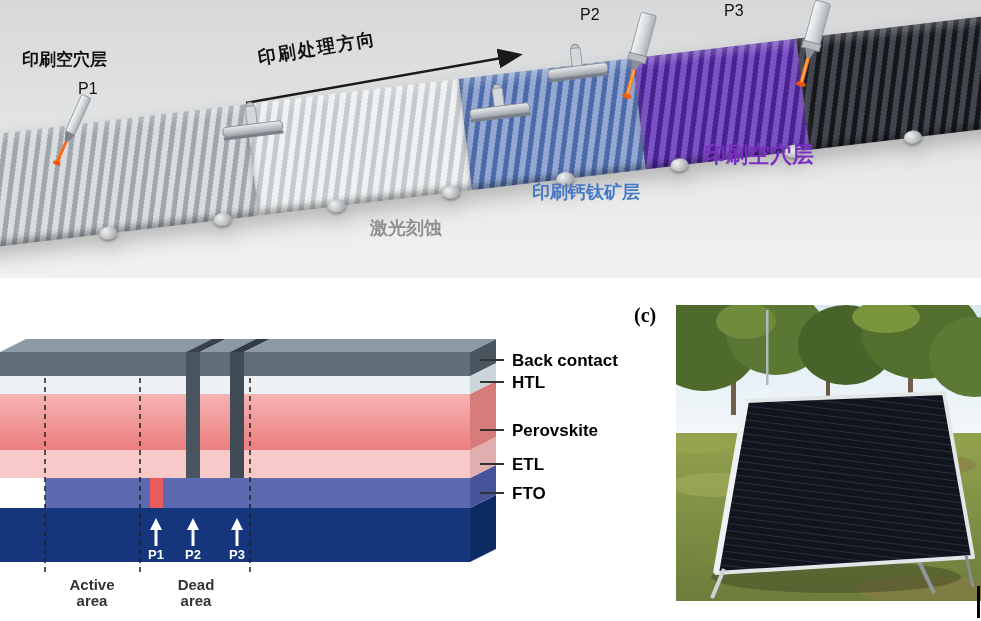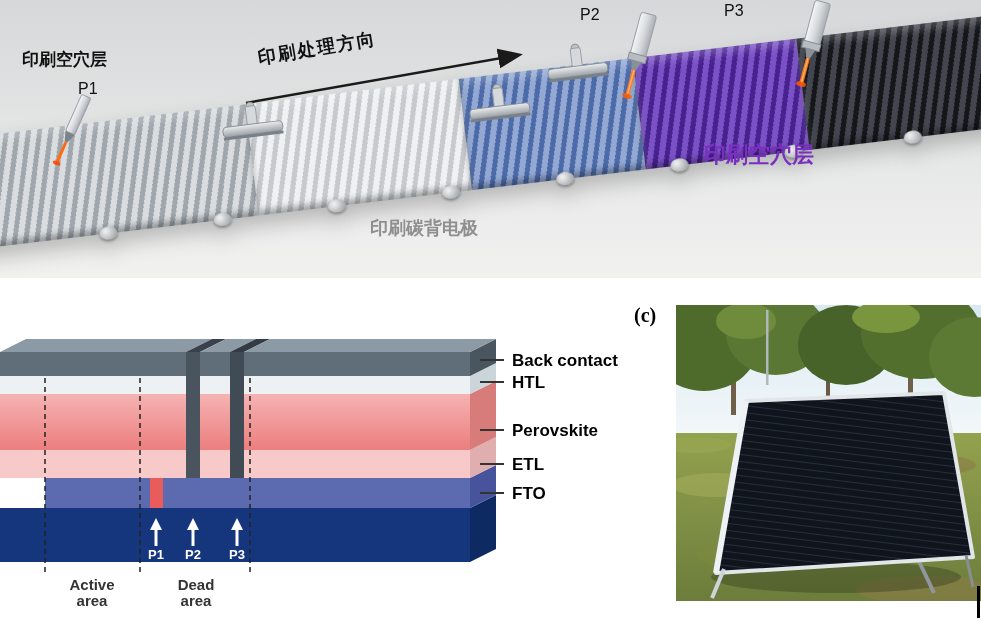--- a/index.html
+++ b/index.html
@@ -113,21 +113,22 @@
       <use href="#blade" transform="translate(578,72) rotate(-7)"></use>
       <use href="#gun" transform="translate(634,70) rotate(15)"></use>
       <use href="#gun" transform="translate(808,58) rotate(15)"></use>
     </svg>
 
     <div class="lbl lbl-laser">印刷空穴层</div>
     <div class="lbl lbl-p1">P1</div>
     <div class="lbl lbl-p2">P2</div>
     <div class="lbl lbl-p3">P3</div>
     <div class="lbl lbl-dir">印刷处理方向</div>
-    <div class="lbl lbl-etl">印刷碳背电极</div>
+    <div class="lbl lbl-etl">激光刻蚀</div>
+    <div class="lbl lbl-pvk">印刷钙钛矿层</div>
     <div class="lbl lbl-htl">印刷空穴层</div>
   </div>
 
   <svg class="xsec" width="660" height="283" viewBox="0 0 660 283">
     <defs>
       <linearGradient id="perovGrad" x1="0" y1="0" x2="0" y2="1">
         <stop offset="0" stop-color="#f6b3b3"></stop>
           <stop offset="1" stop-color="#ec7e7e"></stop>
       </linearGradient>
     </defs>

